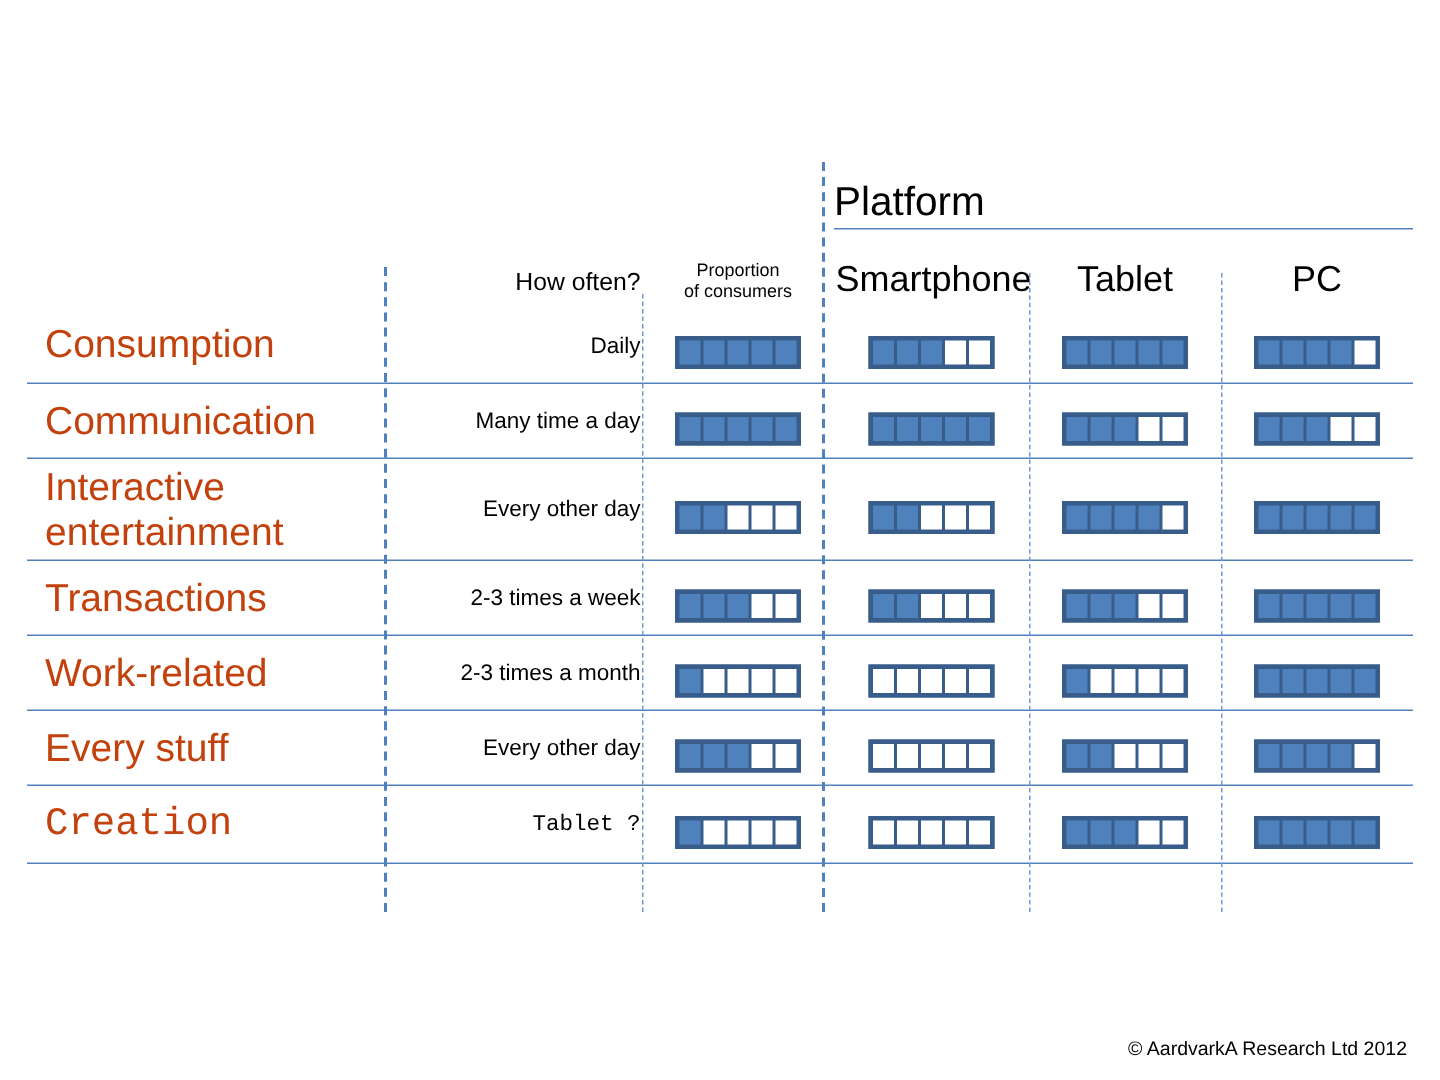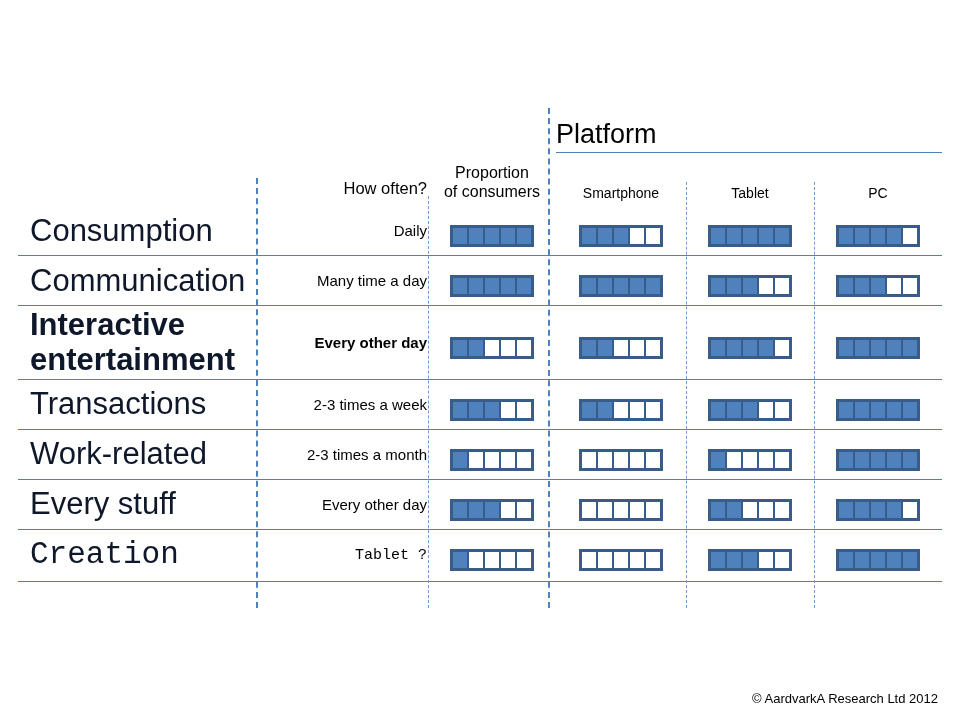--- a/index.html
+++ b/index.html
@@ -55,50 +55,50 @@
     border-bottom: 1.6px solid #4f81bd;
   }
   .hdr-blank { border: none; }
 
   .hdr-top-row td { height: 42px; }
 
   .hdr-sub td {
     height: 44px;
     vertical-align: bottom;
     padding-bottom: 5px;
-    font-size: 14px;
+    font-size: 24px;
     font-weight: 400;
     text-align: center;
     color: #000;
   }
   .hdr-sub td.often {
     font-size: 16.5px;
     vertical-align: bottom;
     padding-bottom: 8px;
   }
   .hdr-sub td.prop {
-    font-size: 16px;
+    font-size: 12px;
     line-height: 1.18;
     vertical-align: bottom;
     padding-bottom: 4px;
   }
 
   
   tr.datarow > td {
     border-top: 1.4px solid #4f81bd;
     vertical-align: middle;
   }
   tr.datarow.first > td { border-top: none; }
   tr.datarow.last  > td { border-bottom: 1.4px solid #4f81bd; font-family: Liberation Mono, monospace; }
 
   td.activity {
-    font-size: 31px;
+    font-size: 26px;
     padding-left: 12px;
     line-height: 1.14;
-    color: #0f172a;
+    color: #c2410c;
     text-align: left;
   }
   td.often {
     font-size: 15px;
     text-align: right;
     color: #000;
   }
   td.meter { text-align: center; }
 
   
@@ -193,21 +193,21 @@
             <td class="meter"><span class="meter-box"><span class="cell on"></span><span class="cell on"></span><span class="cell on"></span><span class="cell on"></span><span class="cell"></span></span></td>
           </tr>
           <tr class="datarow" style="height: 50px;">
             <td class="activity">Communication</td>
             <td class="often">Many time a day</td>
             <td class="meter"><span class="meter-box"><span class="cell on"></span><span class="cell on"></span><span class="cell on"></span><span class="cell on"></span><span class="cell on"></span></span></td>
             <td class="meter"><span class="meter-box"><span class="cell on"></span><span class="cell on"></span><span class="cell on"></span><span class="cell on"></span><span class="cell on"></span></span></td>
             <td class="meter"><span class="meter-box"><span class="cell on"></span><span class="cell on"></span><span class="cell on"></span><span class="cell"></span><span class="cell"></span></span></td>
             <td class="meter"><span class="meter-box"><span class="cell on"></span><span class="cell on"></span><span class="cell on"></span><span class="cell"></span><span class="cell"></span></span></td>
           </tr>
-          <tr class="datarow" style="height: 68px; font-weight: bold;">
+          <tr class="datarow" style="height: 68px;">
             <td class="activity">Interactive entertainment</td>
             <td class="often">Every other day</td>
             <td class="meter"><span class="meter-box"><span class="cell on"></span><span class="cell on"></span><span class="cell"></span><span class="cell"></span><span class="cell"></span></span></td>
             <td class="meter"><span class="meter-box"><span class="cell on"></span><span class="cell on"></span><span class="cell"></span><span class="cell"></span><span class="cell"></span></span></td>
             <td class="meter"><span class="meter-box"><span class="cell on"></span><span class="cell on"></span><span class="cell on"></span><span class="cell on"></span><span class="cell"></span></span></td>
             <td class="meter"><span class="meter-box"><span class="cell on"></span><span class="cell on"></span><span class="cell on"></span><span class="cell on"></span><span class="cell on"></span></span></td>
           </tr>
           <tr class="datarow" style="height: 50px;">
             <td class="activity">Transactions</td>
             <td class="often">2-3 times a week</td>

